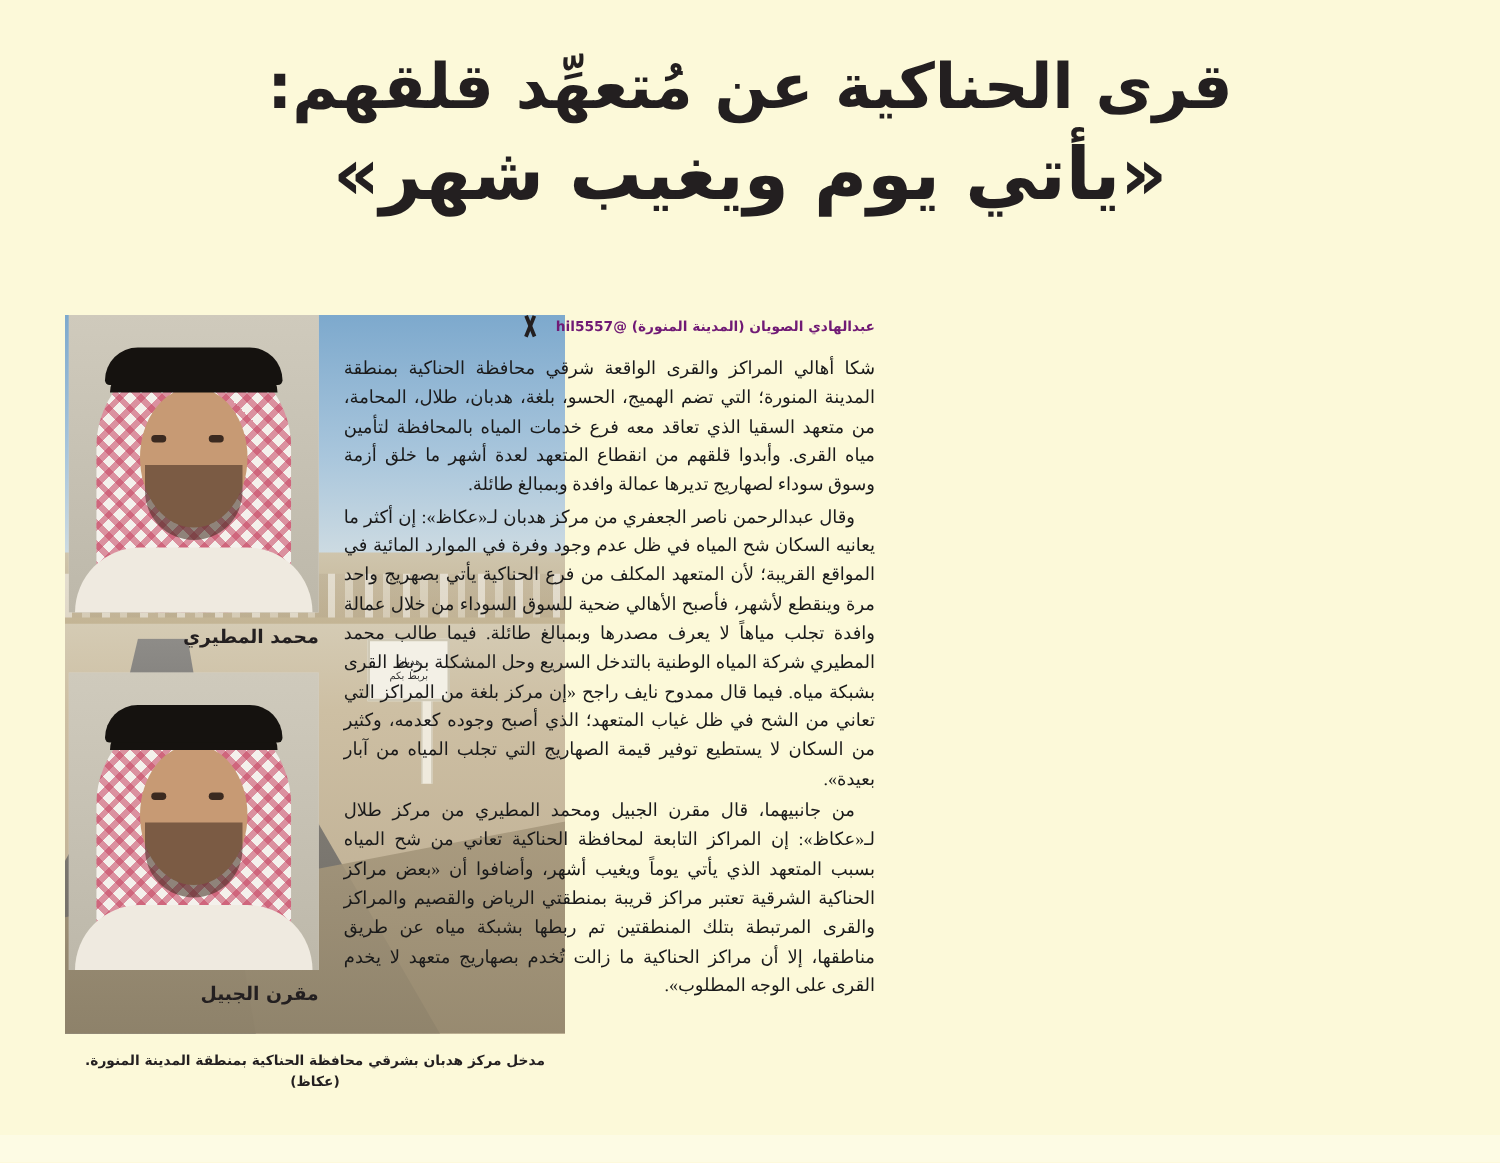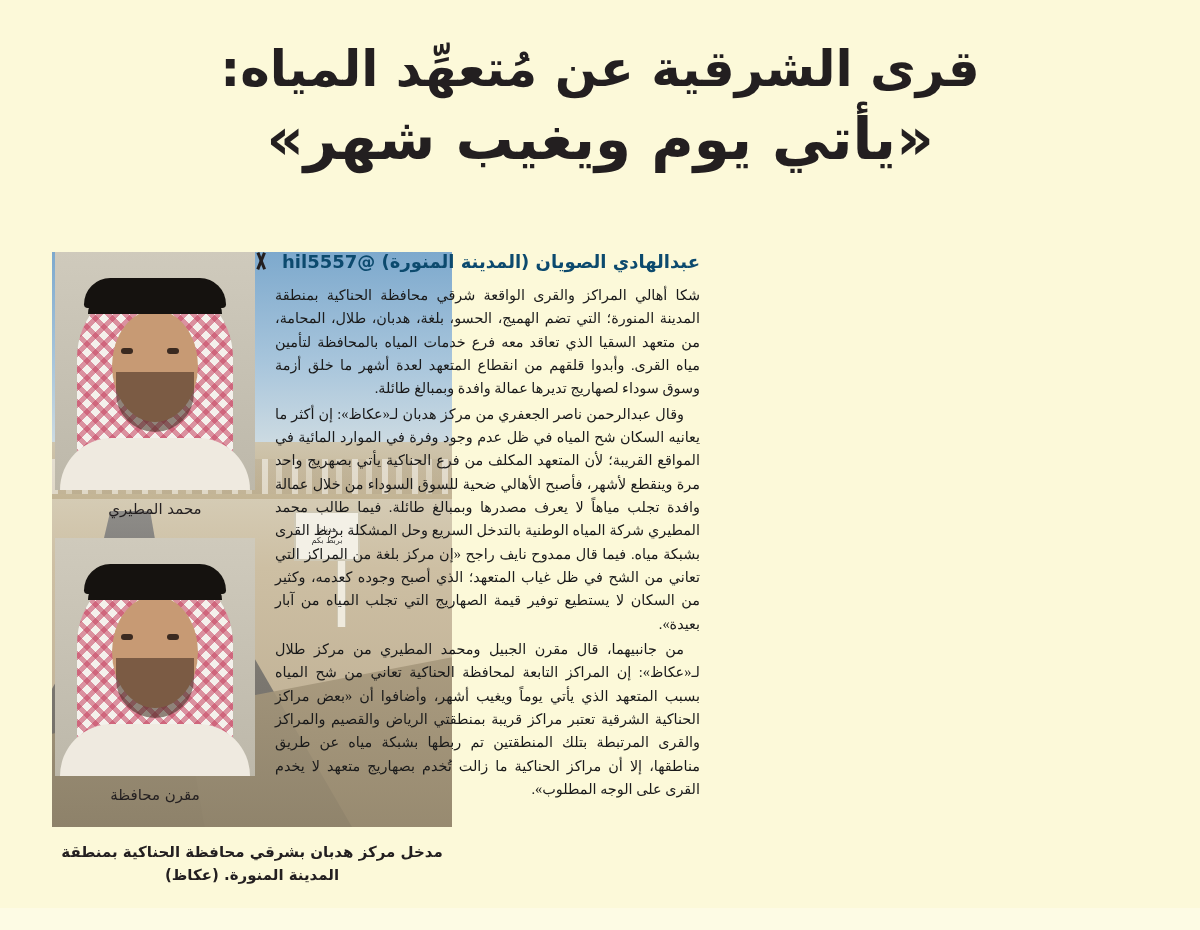--- a/index.html
+++ b/index.html
@@ -132,21 +132,21 @@
     background: #efeadd;
     border-left: 1px solid #cdc6b2;
     border-right: 1px solid #cdc6b2;
   }
   .caption {
     margin-top: 14px;
     text-align: center;
     direction: rtl;
     font-family: "DejaVu Sans", "Liberation Sans", sans-serif;
     font-weight: bold;
-    font-size: 15px;
+    font-size: 11px;
     color: #231f20;
     line-height: 1.5;
   }
   
   .article {
     position: absolute;
     top: 250px;
     right: 500px;
     width: 425px;
     direction: rtl;
@@ -156,22 +156,22 @@
     display: flex;
     align-items: center;
     justify-content: flex-start;
     gap: 10px;
     margin-bottom: 12px;
     direction: rtl;
   }
   .byline {
     font-family: "DejaVu Sans", "Liberation Sans", sans-serif;
     font-weight: bold;
-    font-size: 18px;
-    color: #0c4a6e;
+    font-size: 11px;
+    color: #701a75;
     white-space: nowrap;
   }
   .x-icon {
     display:inline-block;
     width: 22px;
     height: 22px;
     position: relative;
     flex: 0 0 auto;
   }
   .x-icon::before, .x-icon::after {
@@ -270,40 +270,40 @@
     left:50%;
     bottom: 0;
     transform: translateX(-50%);
     width: 190px;
     height: 52px;
     border-radius: 60px 60px 0 0;
     background: #efeae0;
   }
   .pt-name {
     margin-top: 10px;
-    text-align: center;
+    text-align: right;
     font-family: "DejaVu Sans", "Liberation Sans", sans-serif;
-    font-weight: normal;
+    font-weight: bold;
     font-size: 15px;
     color: #231f20;
   }
   .bottom-strip {
     position:absolute;
     left:0; right:0; bottom:0;
     height: 22px;
     background: #fdfbe4;
   }
 </style>
 </head>
 <body>
 
 <div class="page">
 
   <div class="headline">
-    <div class="line1">قرى الشرقية عن مُتعهِّد المياه:</div>
+    <div class="line1">قرى الحناكية عن مُتعهِّد قلقهم:</div>
     <div class="line2">«يأتي يوم ويغيب شهر»</div>
   </div>
 
   <div class="photo-block">
     <div class="main-photo">
       <div class="mp-sky"></div>
       <div class="mp-far"></div>
       <div class="mp-village"></div>
       <div class="mp-ground"></div>
       <div class="mp-road2"></div>
@@ -349,18 +349,18 @@
       <div class="portrait">
         <div class="pt-bg"></div>
         <div class="pt-ghutra"></div>
         <div class="pt-face"></div>
         <div class="pt-beard"></div>
         <div class="pt-eye l"></div>
         <div class="pt-eye r"></div>
         <div class="pt-iqal"></div>
         <div class="pt-shoulders"></div>
       </div>
-      <div class="pt-name">مقرن محافظة</div>
+      <div class="pt-name">مقرن الجبيل</div>
     </div>
   </div>
 
   <div class="bottom-strip"></div>
 </div>
 
 </body></html>

